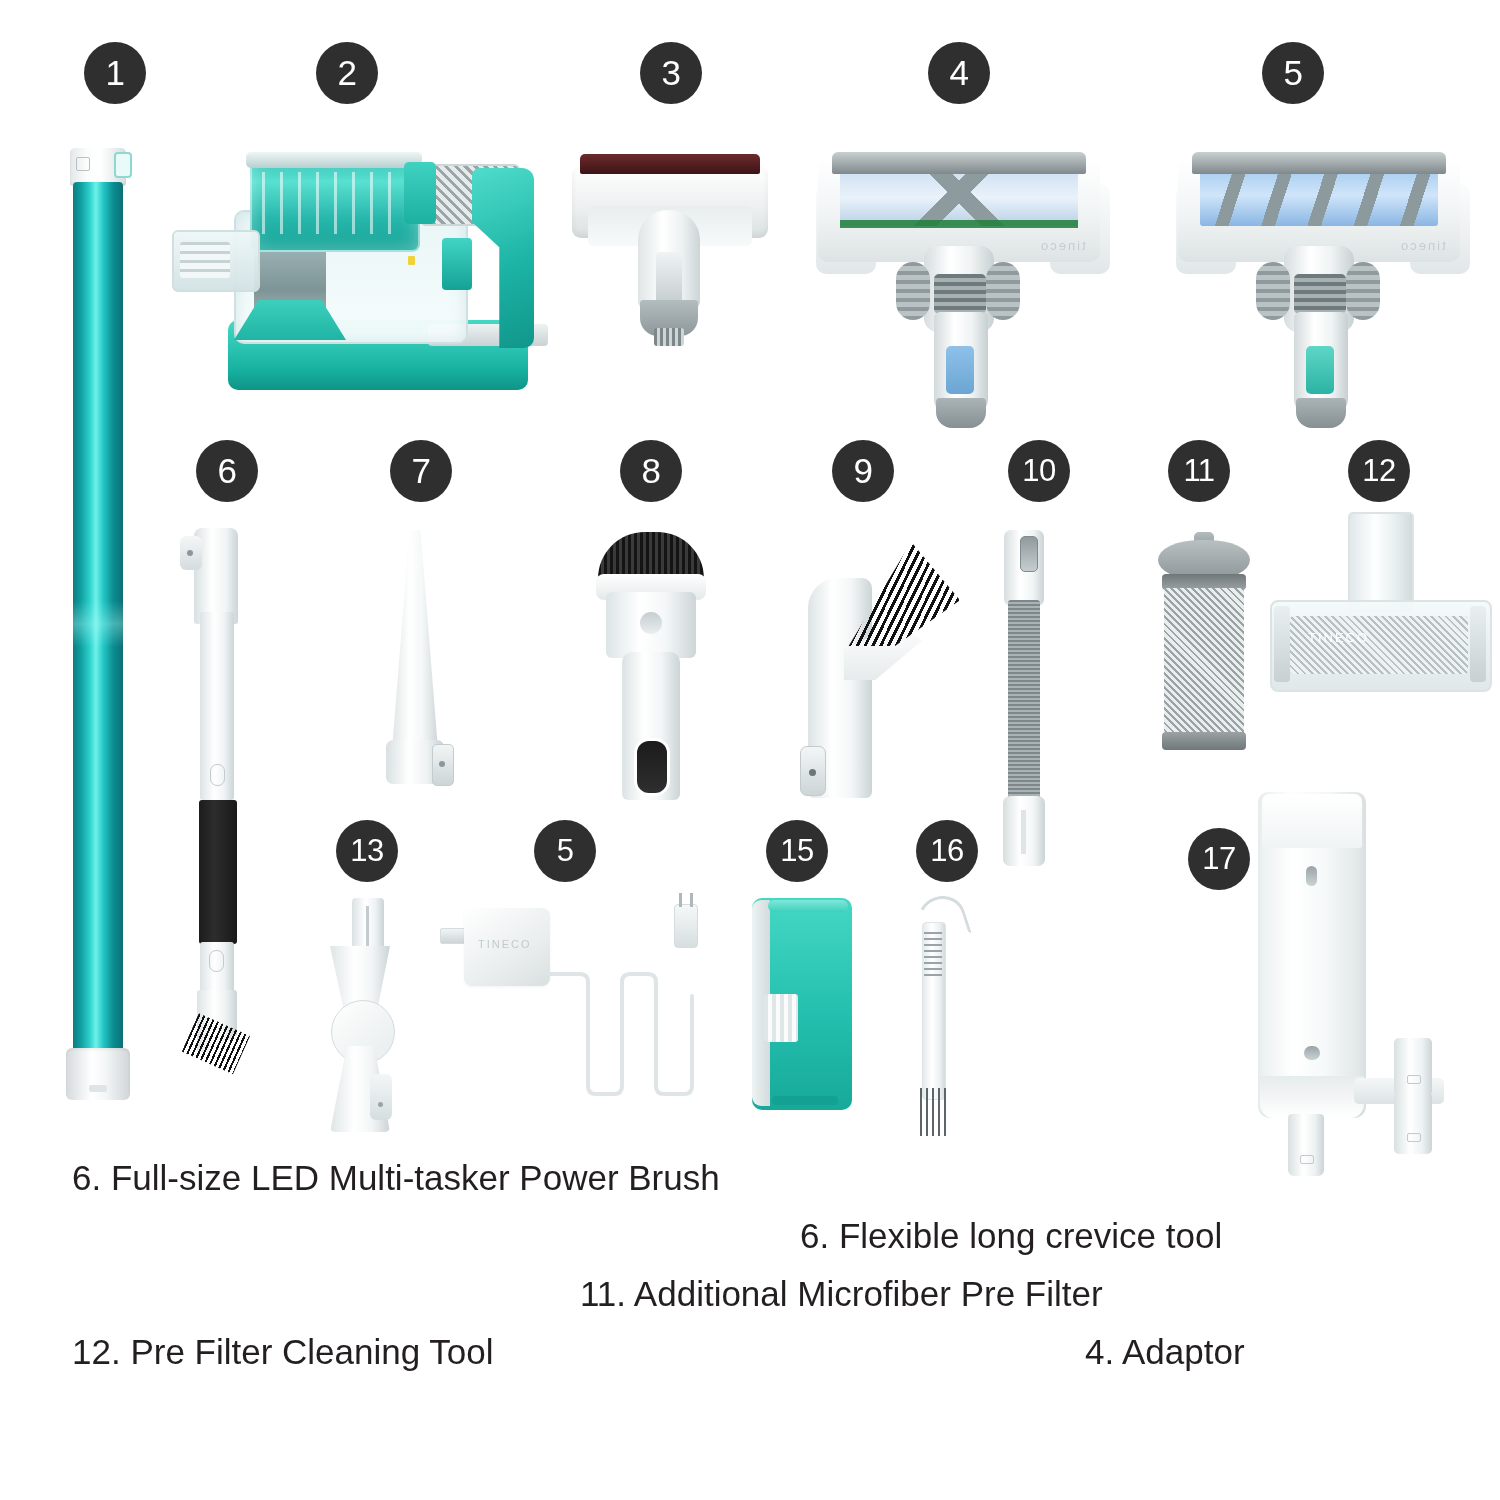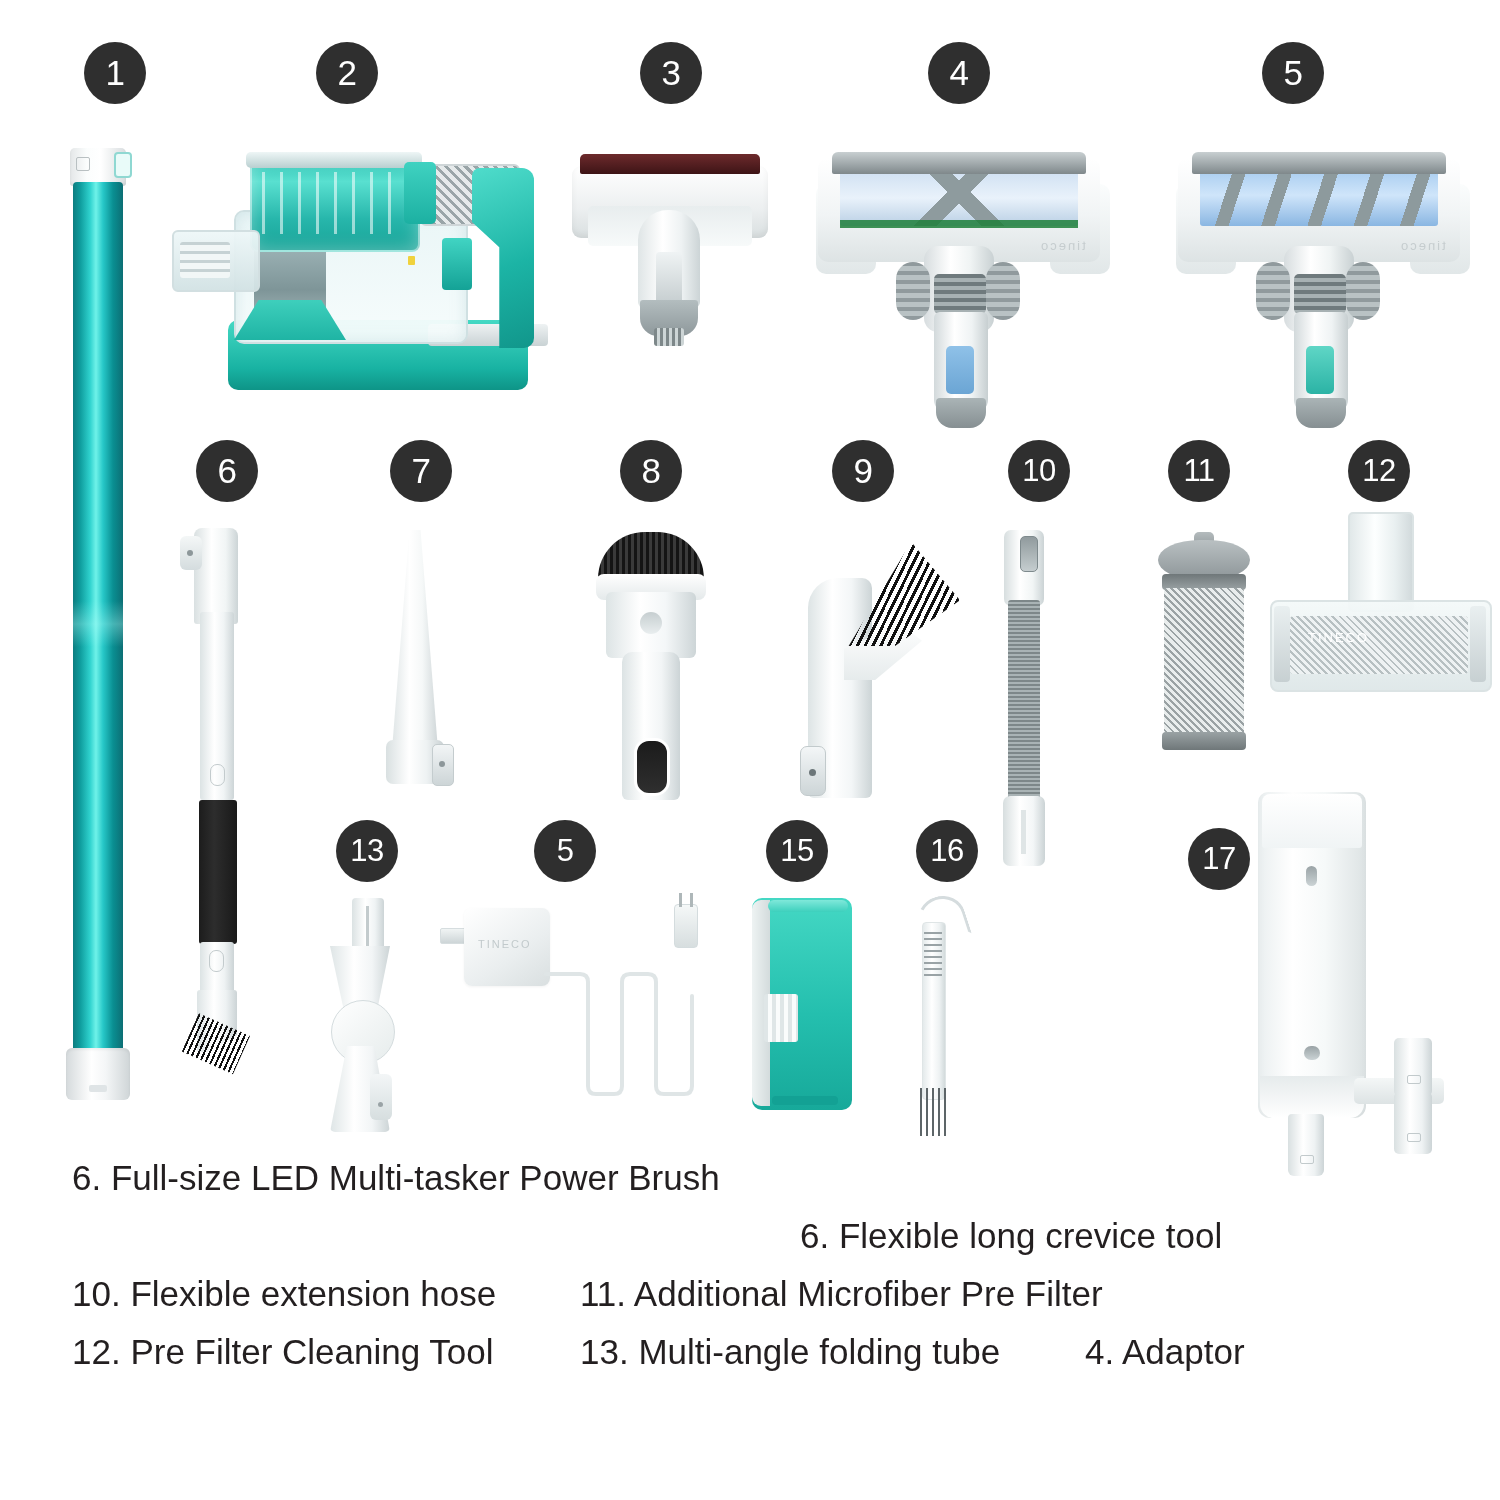--- a/index.html
+++ b/index.html
@@ -497,24 +497,22 @@
   </div>
 
   <div id="legend">
     <div class="lrow">
       <div class="litem" style="left:72px">6. Full-size LED Multi-tasker Power Brush</div>
     </div>
     <div class="lrow">
       <div class="litem" style="left:800px">6. Flexible long crevice tool</div>
     </div>
     <div class="lrow">
-      <div class="litem" style="left:72px">10. Flexible extension hose</div>
       <div class="litem" style="left:580px">11. Additional Microfiber Pre Filter</div>
     </div>
     <div class="lrow">
       <div class="litem" style="left:72px">12. Pre Filter Cleaning Tool</div>
-      <div class="litem" style="left:580px">13. Multi-angle folding tube</div>
       <div class="litem" style="left:1085px">4. Adaptor</div>
     </div>
 
   </div>
 
 </div>
 
 </body></html>

